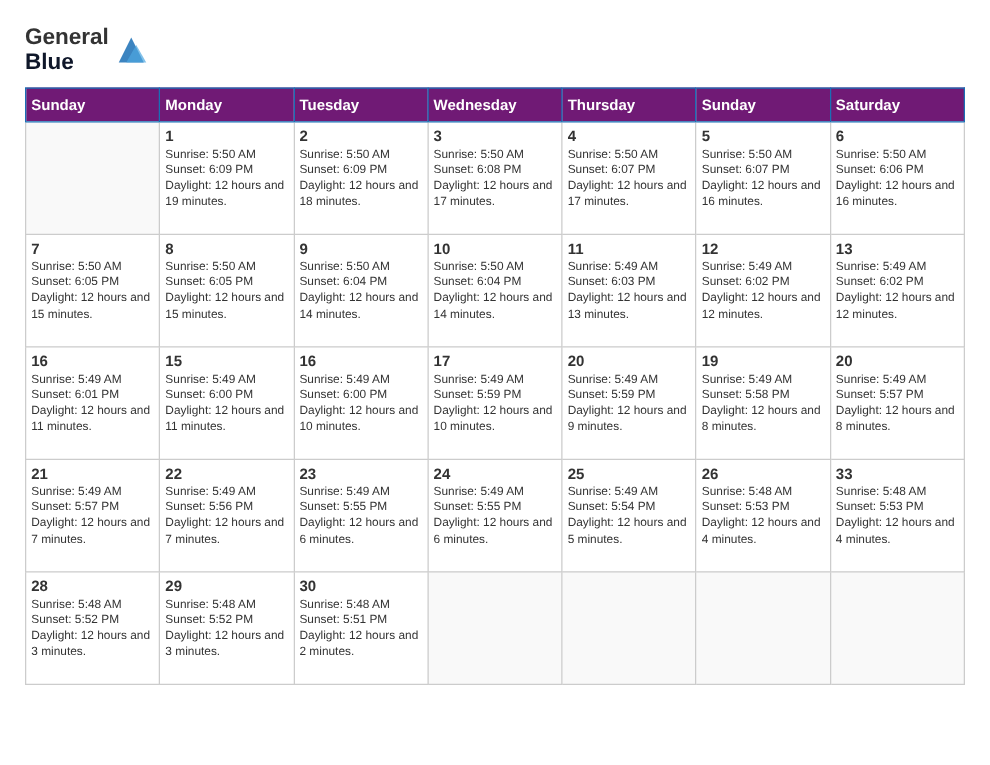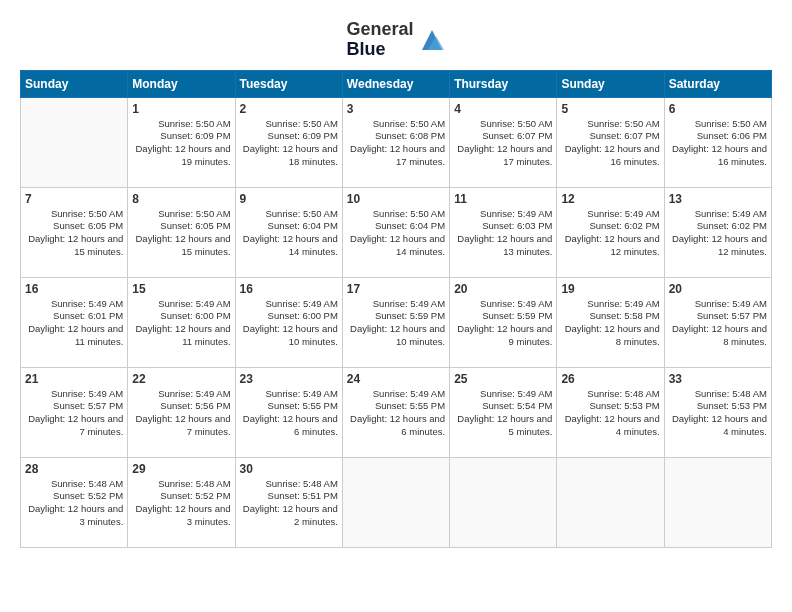--- a/index.html
+++ b/index.html
@@ -5,21 +5,21 @@
     * { box-sizing: border-box; margin: 0; padding: 0; }
     body {
       font-family: Arial, sans-serif;
       background: #fff;
       width: 792px;
       min-height: 612px;
       padding: 20px;
     }
     .header-section {
       display: flex;
-      justify-content: center;
+      justify-content: flex-start;
       align-items: flex-start;
       margin-bottom: 10px;
     }
     .logo {
       display: flex;
       align-items: center;
     }
     .logo-text {
       font-size: 18px;
       font-weight: bold;
@@ -44,21 +44,21 @@
     .calendar-subtitle {
       font-size: 14px;
       color: #555;
     }
     .calendar-table {
       width: 100%;
       border-collapse: collapse;
       font-size: 11px;
     }
     .calendar-table thead tr th {
-      background-color: #0369a1;
+      background-color: #701a75;
       color: #fff;
       padding: 6px 4px;
       text-align: left;
       font-size: 12px;
       font-weight: bold;
       border: 1px solid #1a6fb5;
     }
     .calendar-table tbody tr td {
       vertical-align: top;
       border: 1px solid #ccc;
@@ -69,21 +69,20 @@
     .day-number {
       font-size: 12px;
       font-weight: bold;
       color: #333;
       margin-bottom: 2px;
     }
     .day-info {
       font-size: 9.5px;
       color: #333;
       line-height: 1.35;
-      text-align: right;
     }
     .empty-cell {
       background: #f9f9f9;
     }
   </style>
 </head>
 <body>
 
 <div class="header-section">
   <div class="logo">

